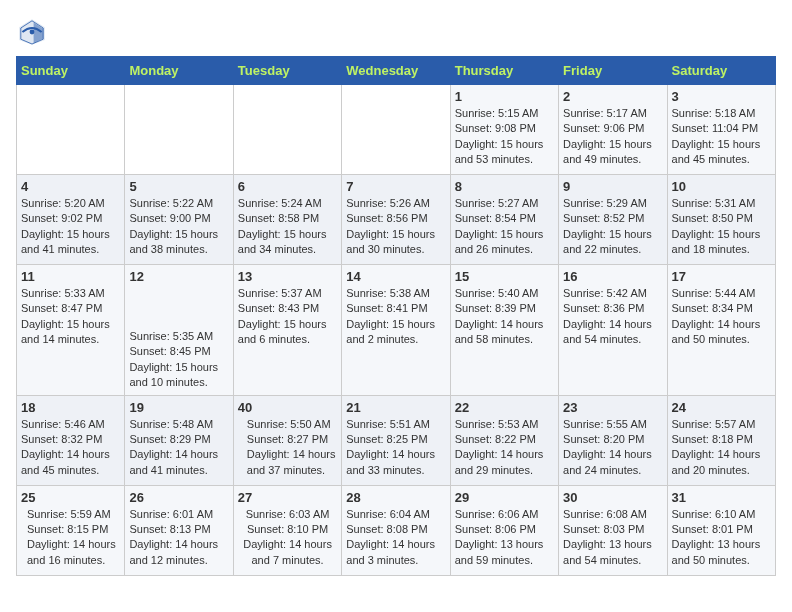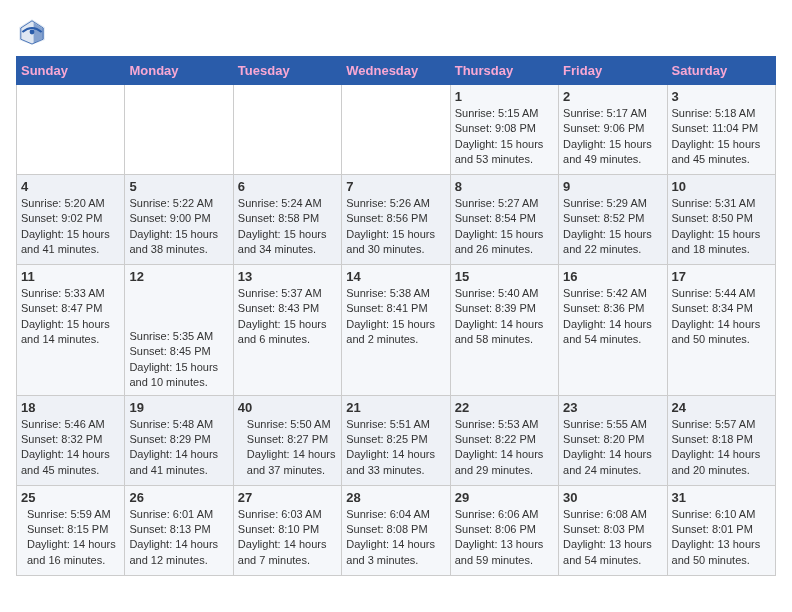--- a/index.html
+++ b/index.html
@@ -46,21 +46,21 @@
       font-size: 16px;
       color: #555;
     }
     table {
       width: 100%;
       border-collapse: collapse;
       font-size: 11px;
     }
     thead tr th {
       background-color: #2a5caa;
-      color: #f9a8d4;
+      color: #bef264;
       padding: 6px 4px;
       text-align: left;
       font-size: 13px;
       font-weight: bold;
       border: 1px solid #2a5caa;
     }
     tbody tr td {
       border: 1px solid #ccc;
       vertical-align: top;
       padding: 4px;
@@ -316,21 +316,21 @@
         </td>
         <td>
           <div class="day-number">26</div>
           <div class="day-info" style="white-space: pre-line;">Sunrise: 6:01 AM
 Sunset: 8:13 PM
 Daylight: 14 hours
 and 12 minutes.</div>
         </td>
         <td>
           <div class="day-number">27</div>
-          <div class="day-info" style="white-space: pre-line;">Sunrise: 6:03 AM
+          <div class="day-info" style="white-space: pre-line; text-align: center;">Sunrise: 6:03 AM
 Sunset: 8:10 PM
 Daylight: 14 hours
 and 7 minutes.</div>
         </td>
         <td>
           <div class="day-number">28</div>
           <div class="day-info" style="white-space: pre-line;">Sunrise: 6:04 AM
 Sunset: 8:08 PM
 Daylight: 14 hours
 and 3 minutes.</div>

